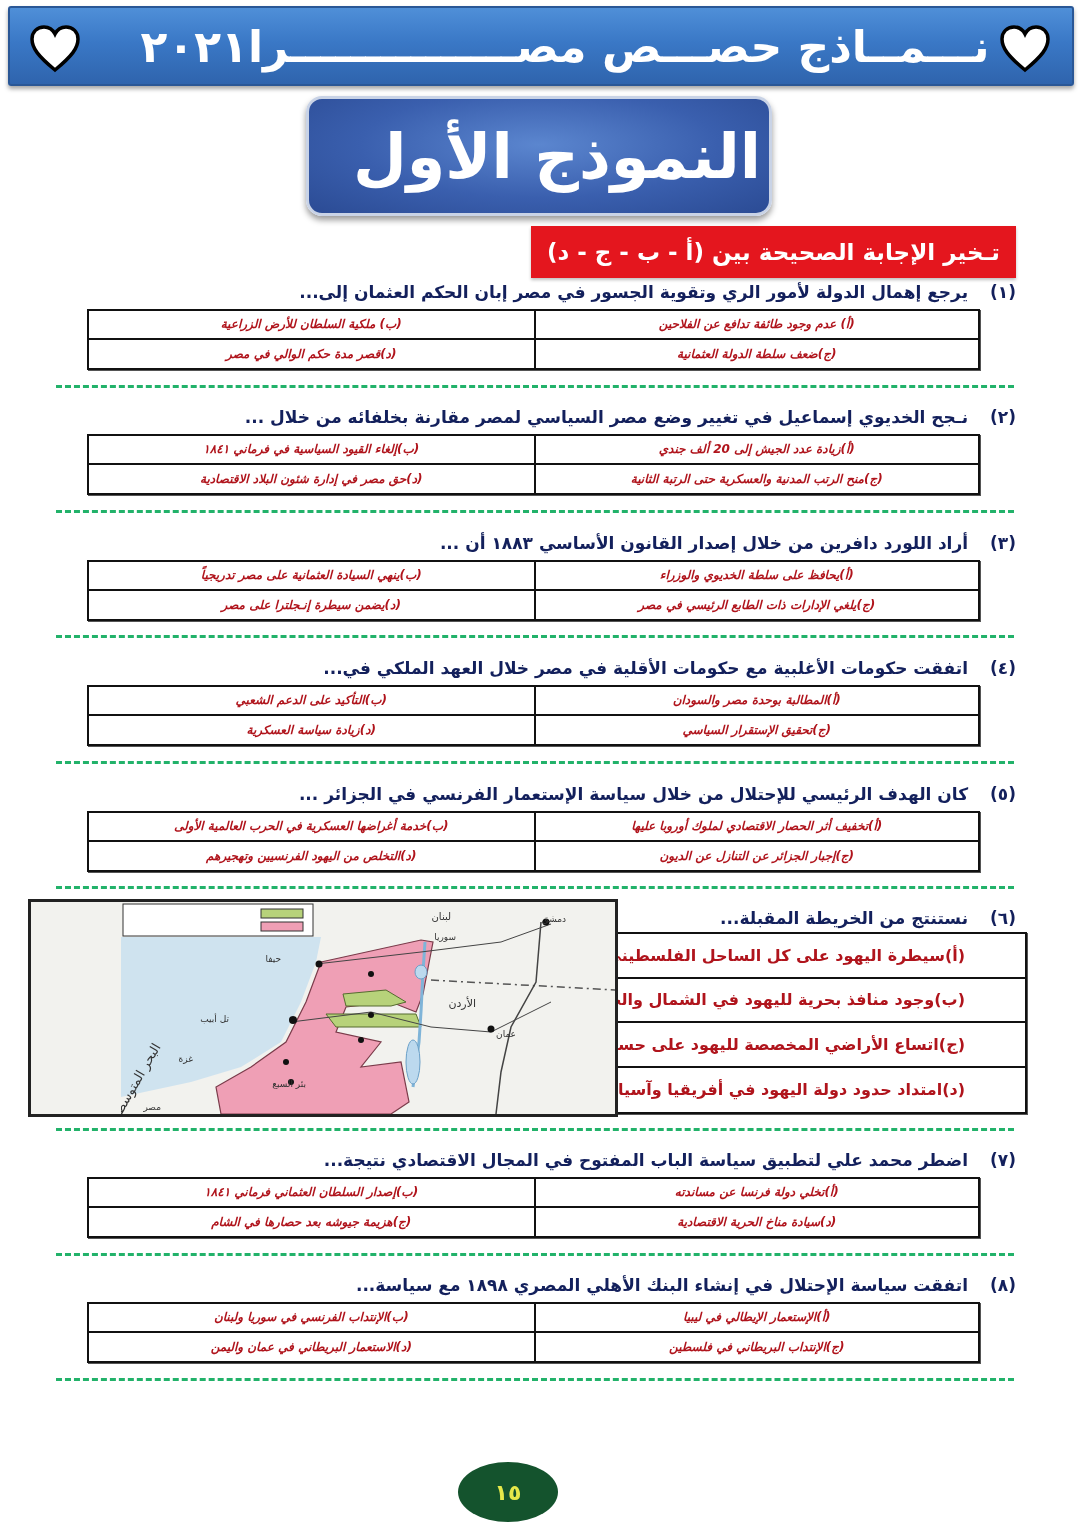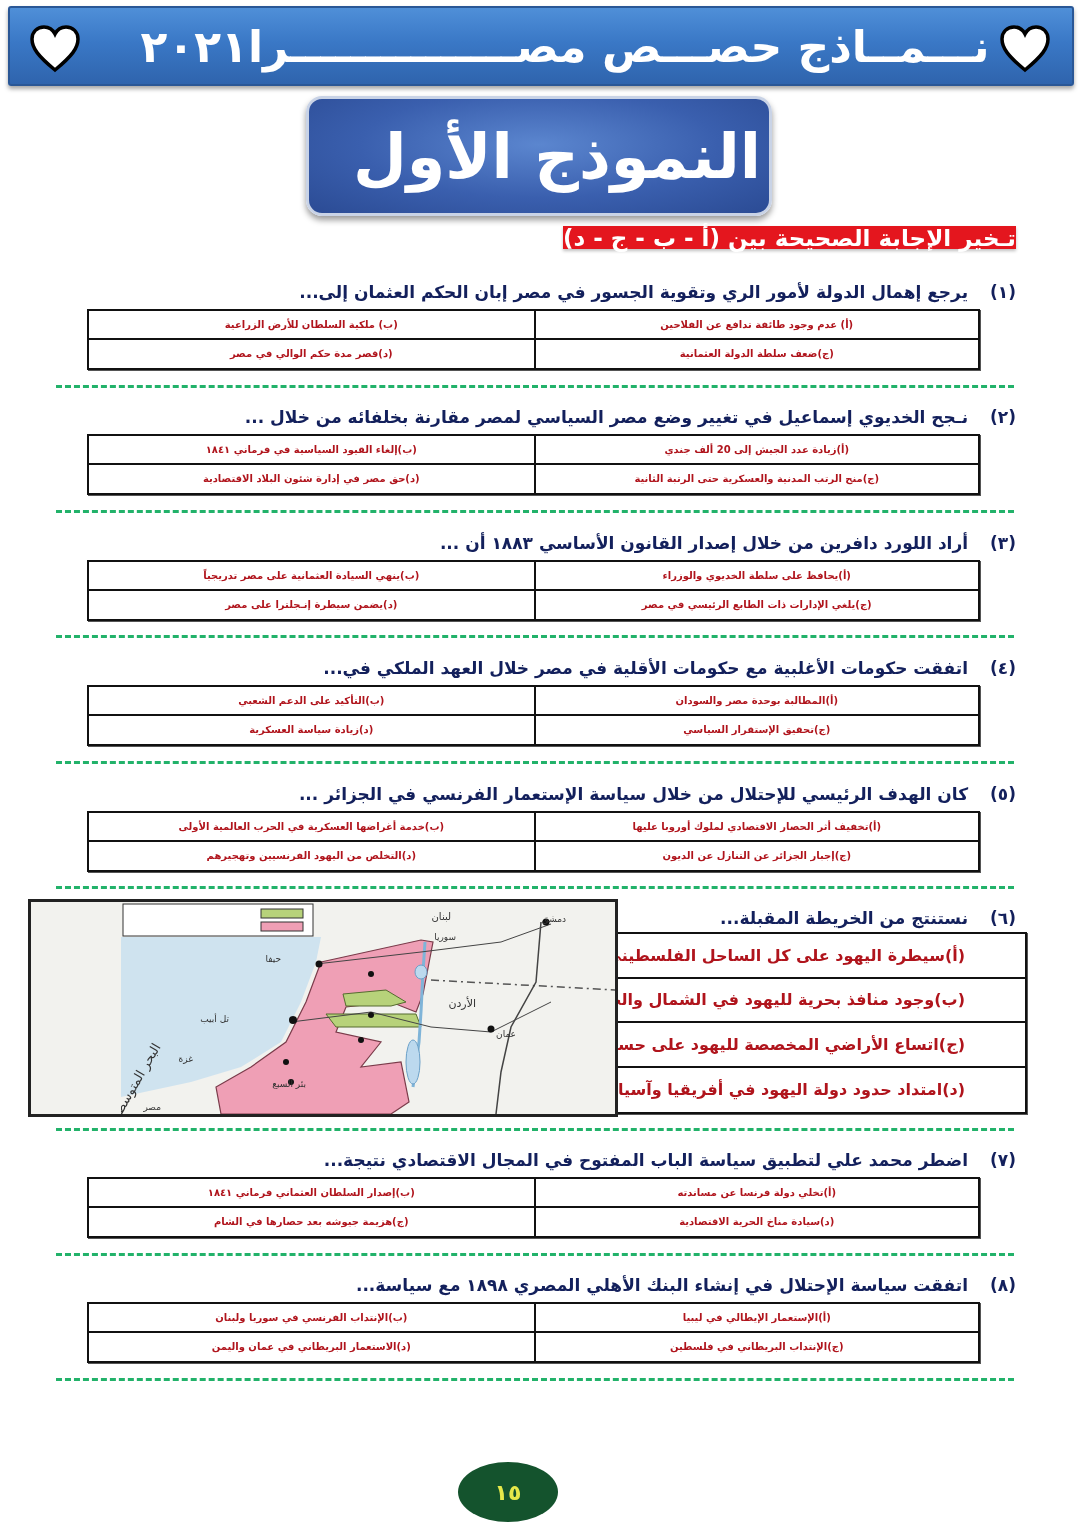--- a/index.html
+++ b/index.html
@@ -35,46 +35,47 @@
       display: flex; align-items: center; justify-content: center;
     }
     .model-title span {
       color: #ffffff; font-size: 62px; font-weight: bold;
       font-family: "DejaVu Sans", sans-serif;
       margin-left: 36px;
     }
 
     
     .instruction {
-      position: absolute; right: 64px; top: 226px; height: 23px;
+      position: absolute; right: 64px; top: 226px; height: 52px;
       background: #e4161e; color: #ffffff; font-size: 23px; font-weight: bold;
-      padding: 0 0; display: flex; align-items: center;
+      padding: 0 16px; display: flex; align-items: center;
       box-shadow: 0 2px 3px rgba(0,0,0,0.25);
       text-align: center;
     }
 
     
     .question { position: absolute; left: 0; width: 1080px; }
     .q-stem {
       position: absolute; right: 64px; top: 0; display: flex; align-items: center;
       font-size: 17px; font-weight: bold; color: #13205c; white-space: nowrap;
     }
     .q-num { margin-left: 22px; color: #13205c; }
     .options-grid {
       position: absolute; left: 87px; width: 893px; height: 61px;
       border: 2px solid #111; display: grid;
       grid-template-columns: 1fr 1fr; grid-template-rows: 1fr 1fr;
       direction: rtl; background: #fff;
       box-shadow: 1px 1px 0 #555;
     }
     .opt {
       display: flex; align-items: center; justify-content: center;
-      color: #b0141c; font-weight: bold; font-size: 10px;
+      color: #b0141c; font-weight: bold; font-size: 12px;
       border-left: 2px solid #111; border-bottom: 2px solid #111;
       white-space: nowrap;
+      font-style: italic;
     }
     .opt:nth-child(2n) { border-left: none; }
     .opt:nth-child(n+3) { border-bottom: none; }
 
     .separator {
       position: absolute; left: 56px; width: 958px; height: 0;
       border-top: 3px dashed #22b26a;
     }
 
     

